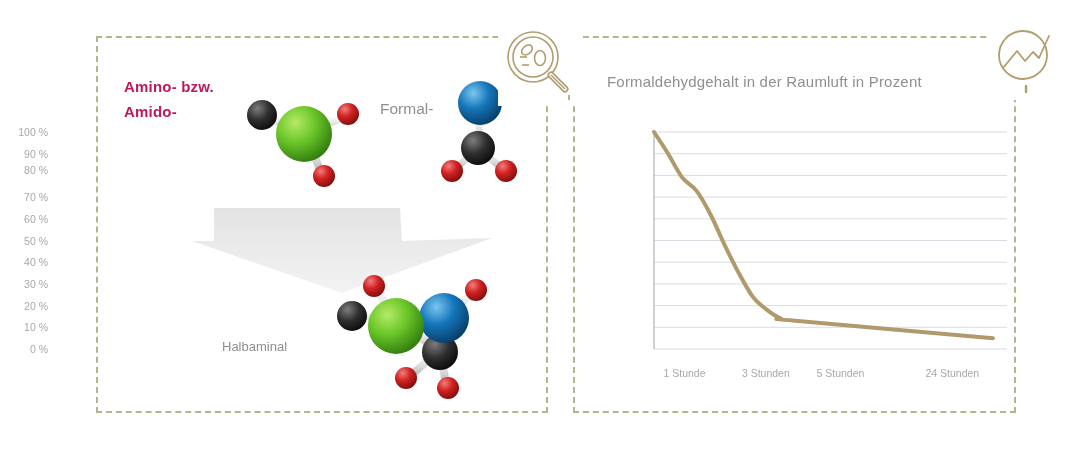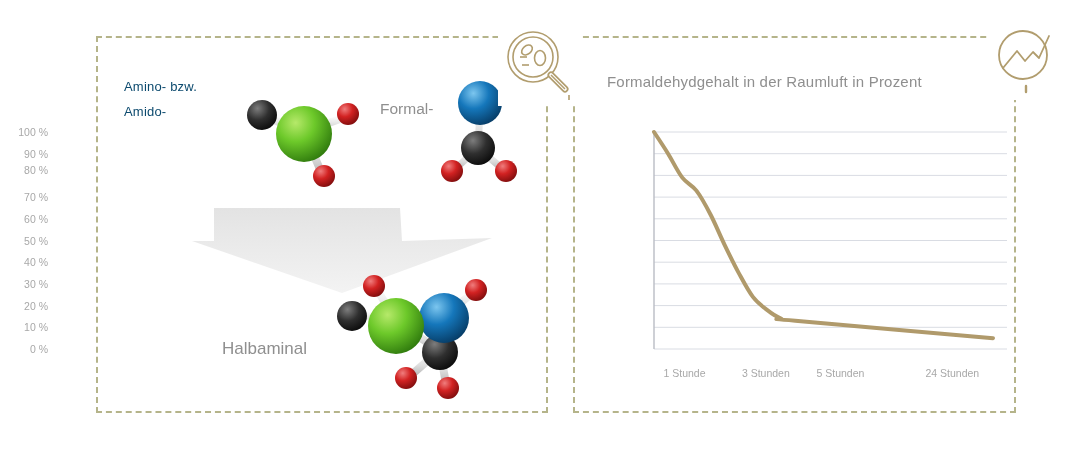--- a/index.html
+++ b/index.html
@@ -53,39 +53,40 @@
     width: 70px;
     height: 72px;
   }
 
   
   #amino-label {
     position: absolute;
     left: 124px;
     top: 74px;
     width: 140px;
-    font-size: 13px;
+    font-size: 15px;
     line-height: 25px;
-    color: #0c4a6e;
+    color: #be185d;
     letter-spacing: .2px;
+    font-weight: bold;
   }
   #formaldehyd-label {
     position: absolute;
     left: 380px;
     top: 96px;
     width: 80px;
     font-size: 15.5px;
     line-height: 25px;
     color: #8f8f8f;
   }
   #halbaminal-label {
     position: absolute;
     left: 222px;
     top: 339px;
-    font-size: 17px;
+    font-size: 13px;
     color: #8f8f8f;
   }
 
   #arrow-down {
     position: absolute;
     left: 192px;
     top: 208px;
     width: 300px;
     height: 85px;
   }

